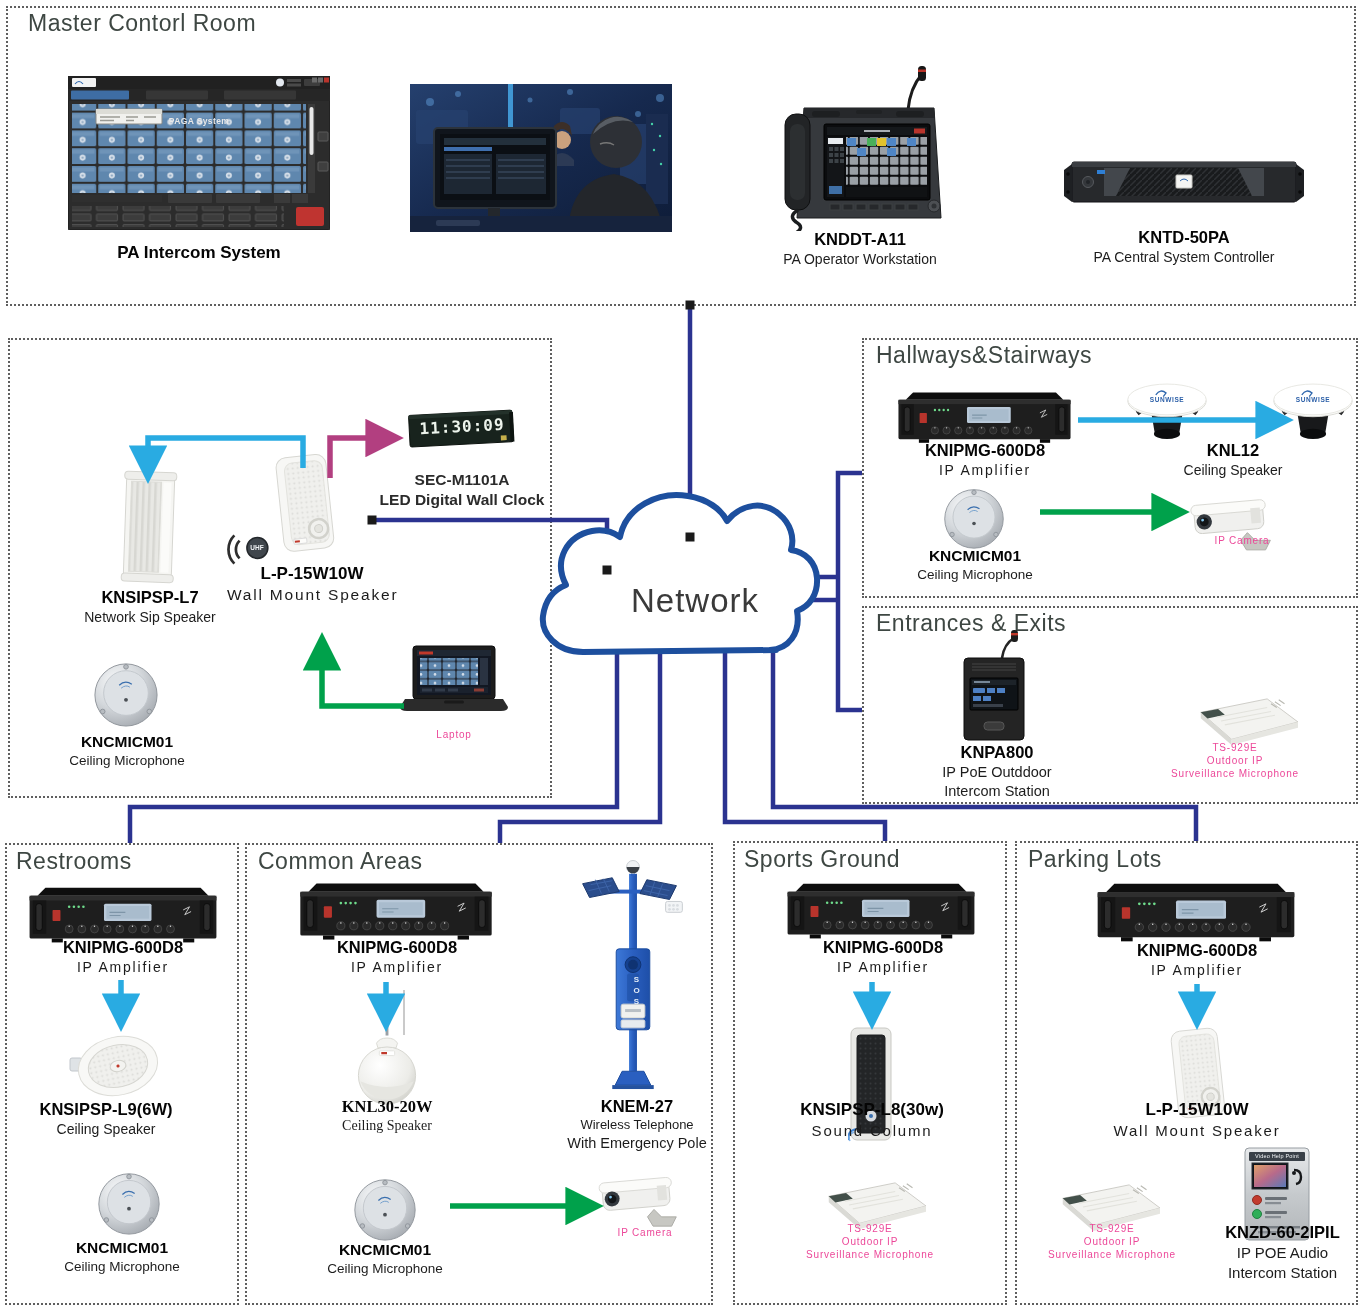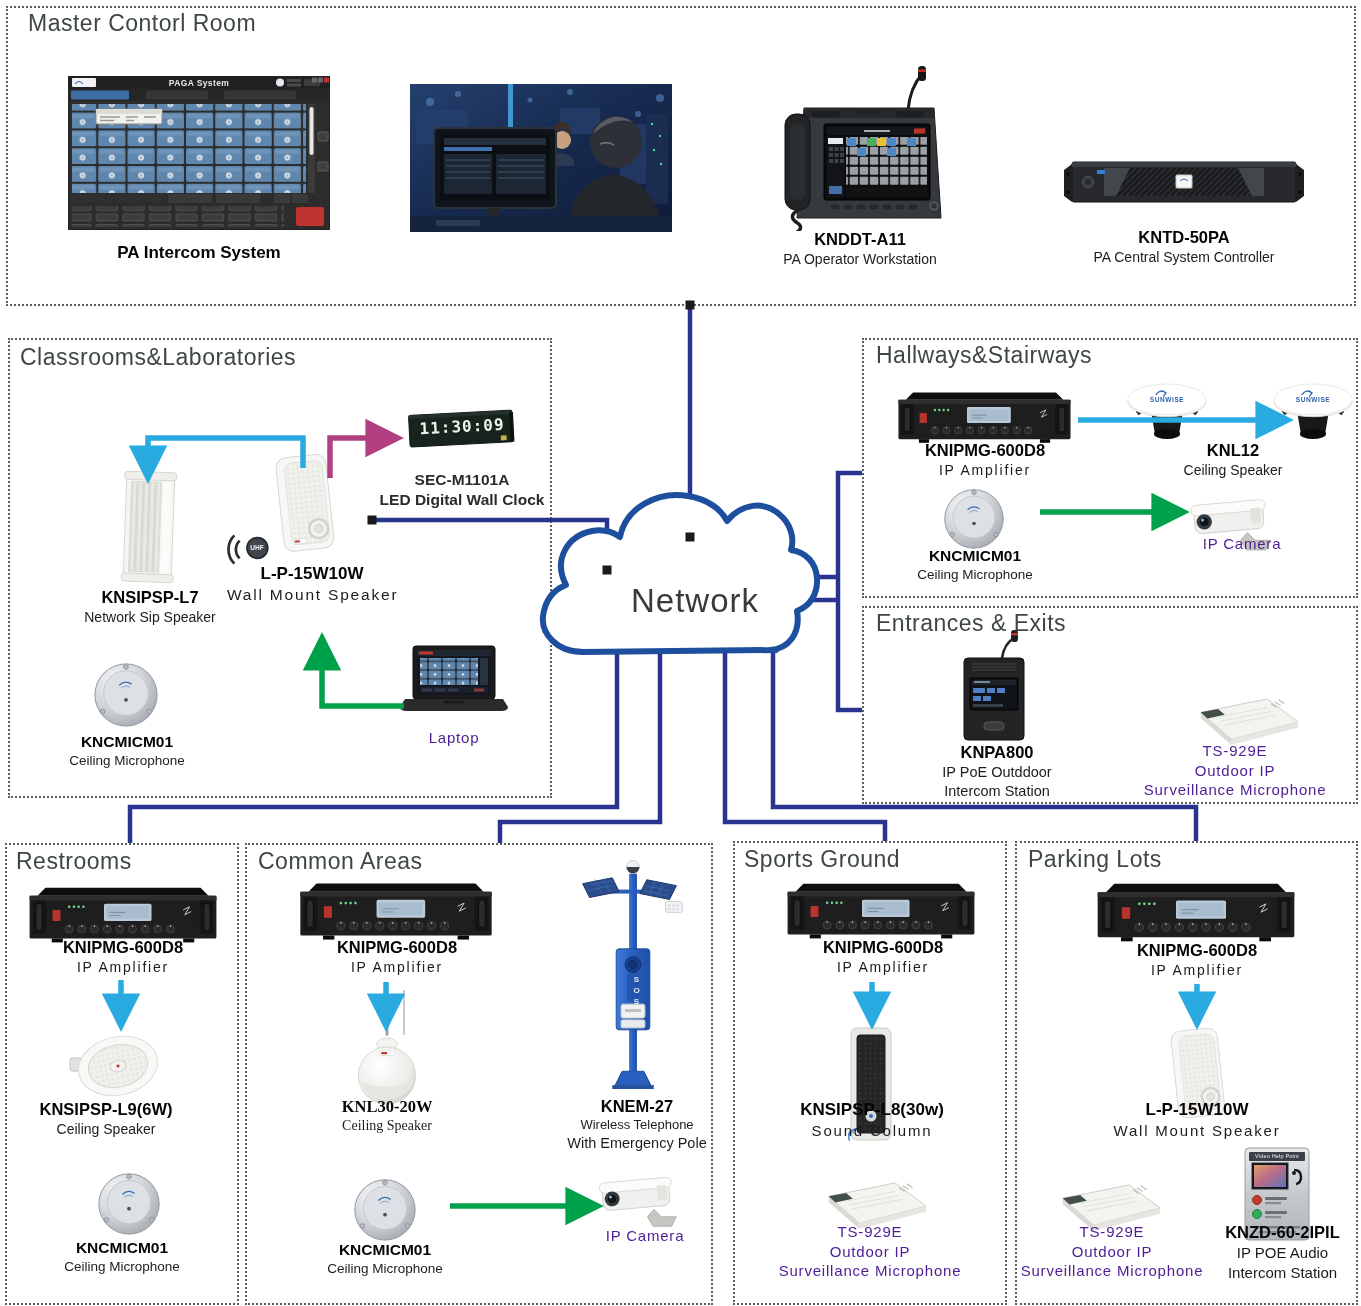--- a/index.html
+++ b/index.html
@@ -7,25 +7,25 @@
           font-family:"Liberation Sans",sans-serif;overflow:hidden;}
   .zone{position:absolute;border:2px dotted #5f5f5f;z-index:1;background:transparent;}
   .zone-title{position:absolute;z-index:2;font-size:23px;color:#3e4743;letter-spacing:.5px;white-space:nowrap;}
   .dev{position:absolute;z-index:2;}
   .dev svg{display:block;width:100%;height:100%;}
   .lbl{position:absolute;z-index:2;text-align:center;line-height:1.3;white-space:nowrap;}
   .lbl .m{display:block;font-weight:bold;font-size:16.5px;color:#050505;}
   .lbl .m2{display:block;font-weight:600;font-size:15.5px;color:#2b2b2b;}
   .lbl .d{display:block;font-size:14px;color:#1c1c1c;}
   .lbl .d.sp{letter-spacing:1.8px;}
-  .lbl .p{display:block;font-size:15px;color:#4c1d95;letter-spacing:.8px;}
+  .lbl .p{display:block;font-size:10px;color:#ec4899;letter-spacing:.8px;}
   .ovl{position:absolute;left:0;top:0;z-index:3;pointer-events:none;}
   .txt{position:absolute;z-index:4;text-align:center;pointer-events:none;}
   #net-label{font-size:33px;color:#3a3a3a;letter-spacing:1px;}
-  #pawin-title{font-size:8.5px;font-weight:bold;color:#e9e9e9;letter-spacing:.4px;}
+  #pawin-title{font-size:8.5px;font-weight:bold;color:#e9e9e9;letter-spacing:.4px;margin-top:38px;}
   #clock-digits{font-family:"DejaVu Sans Mono",monospace;font-size:16px;font-weight:bold;
                 color:#edf4ec;letter-spacing:1px;transform:rotate(-3deg);}
   .sunwise{font-size:6.5px;color:#2b5fa8;letter-spacing:.6px;font-weight:bold;}
   #uhf-txt{font-size:6.5px;font-weight:bold;color:#f2f4f6;}
   #sos-txt{font-size:8px;font-weight:bold;color:#e3ecf8;writing-mode:vertical-rl;
            text-orientation:upright;letter-spacing:2px;}
   #vhp-txt{font-size:5.5px;color:#f2f5f8;letter-spacing:.2px;}
 </style>
 </head>
 <body>
@@ -502,21 +502,20 @@
   <div class="zone" id="z-master" style="left:6px;top:6px;width:1346px;height:296px;"></div>
   <div class="zone" style="left:8px;top:338px;width:540px;height:456px;"></div>
   <div class="zone" style="left:862px;top:338px;width:492px;height:256px;"></div>
   <div class="zone" style="left:862px;top:606px;width:492px;height:194px;"></div>
   <div class="zone" style="left:5px;top:843px;width:230px;height:458px;"></div>
   <div class="zone" style="left:245px;top:843px;width:464px;height:458px;"></div>
   <div class="zone" style="left:733px;top:841px;width:270px;height:460px;"></div>
   <div class="zone" style="left:1015px;top:841px;width:339px;height:460px;"></div>
 
   <div class="zone-title" style="left:28px;top:10px;">Master Contorl Room</div>
-  <div class="zone-title" style="left:20px;top:344px;">Classrooms&amp;Laboratories</div>
   <div class="zone-title" style="left:876px;top:342px;">Hallways&amp;Stairways</div>
   <div class="zone-title" style="left:876px;top:610px;">Entrances &amp; Exits</div>
   <div class="zone-title" style="left:16px;top:848px;">Restrooms</div>
   <div class="zone-title" style="left:258px;top:848px;text-align:center;">Common Areas</div>
   <div class="zone-title" style="left:744px;top:846px;">Sports Ground</div>
   <div class="zone-title" style="left:1028px;top:846px;">Parking Lots</div>
 
   <div class="dev" style="left:68px;top:76px;width:262px;height:154px;">
       <svg viewBox="0 0 262 154">
         <use href="#sym-pawin"></use>

